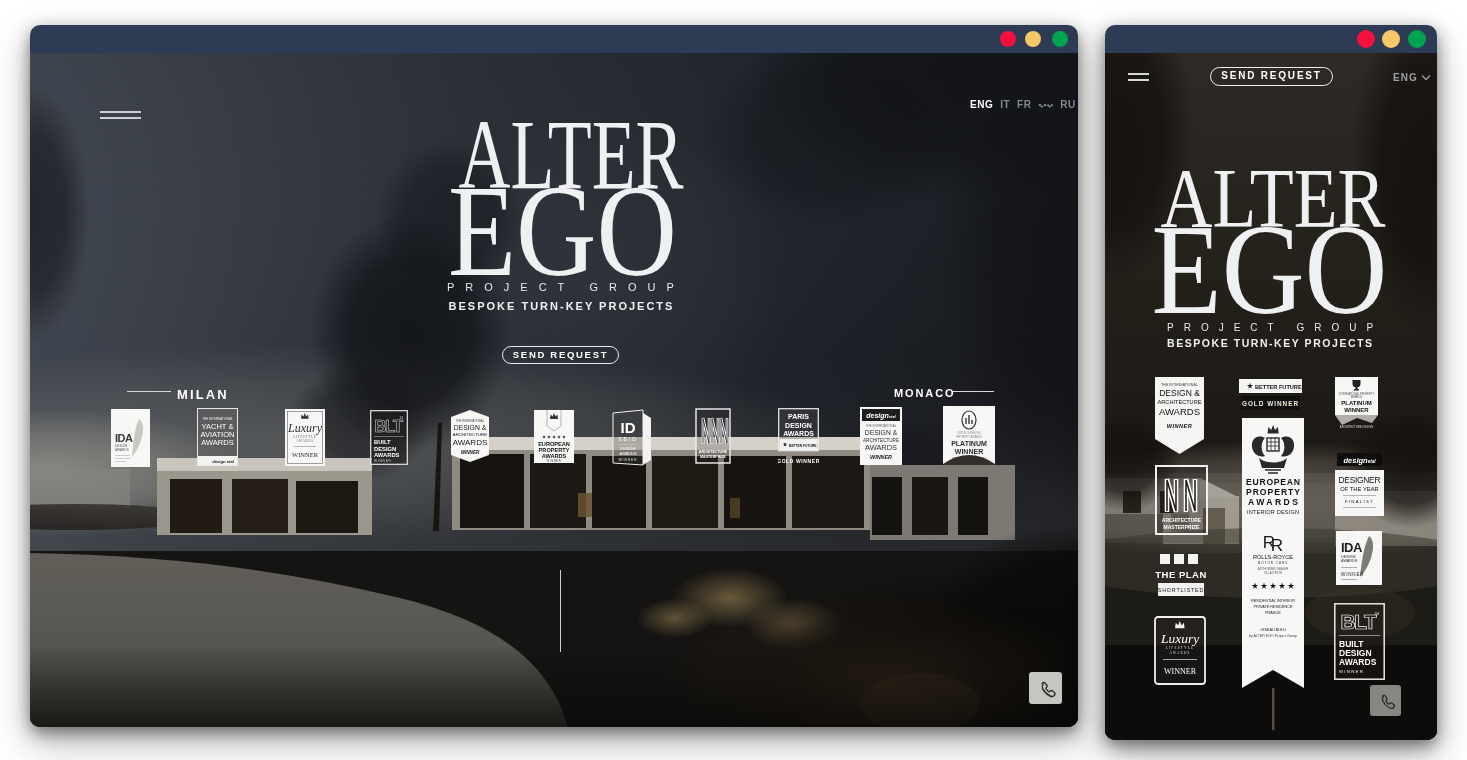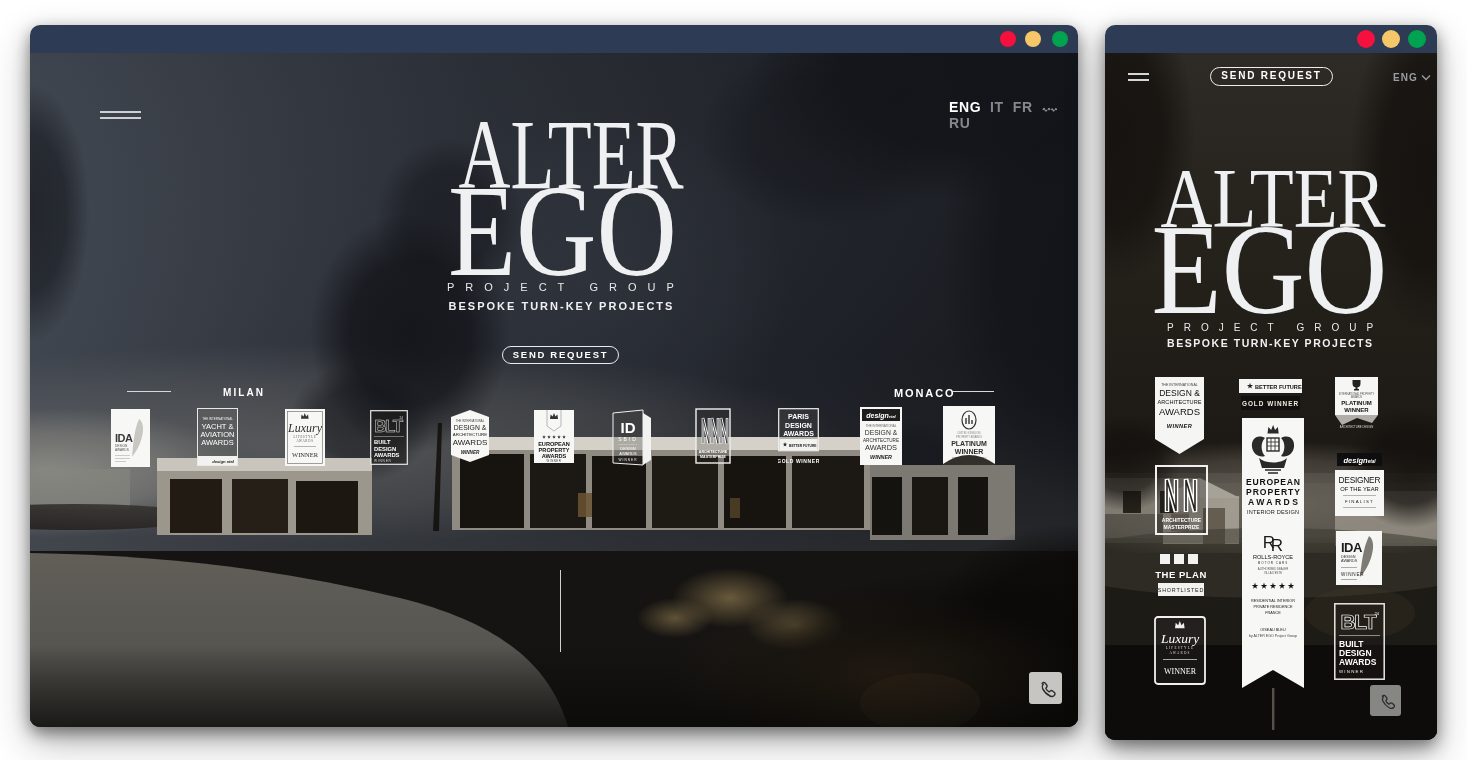--- a/index.html
+++ b/index.html
@@ -130,37 +130,37 @@
 
   <div class="tbar">
     <div class="dot" style="left:970px; top:6px; width:16px; height:16px; background:#f5103d;"></div>
     <div class="dot" style="left:995px; top:6px; width:16px; height:16px; background:#f6c768;"></div>
     <div class="dot" style="left:1022px; top:6px; width:16px; height:16px; background:#00a34f;"></div>
   </div>
 
   <div class="abs" style="left:70px; top:86px; width:41px; height:2px; background:#ccd0d5;"></div>
   <div class="abs" style="left:70px; top:92px; width:41px; height:2px; background:#ccd0d5;"></div>
 
-  <div class="abs" style="left:919px; top:74px; width:120px; font-size:14px; font-weight:bold; letter-spacing:0.6px; color:#83878e;">
+  <div class="abs" style="left:940px; top:74px; width:120px; font-size:10px; font-weight:bold; letter-spacing:0.6px; color:#83878e;">
     <span style="color:#fff;">ENG</span>&nbsp; IT&nbsp; FR&nbsp; <svg width="15" height="8" viewBox="0 0 15 8" style="vertical-align:-1px;">
         <path d="M1,5 q1,-3 2,0 q1,2 2,0 M6,5 q1,-3 2,0 M9.5,5 q0.7,-2.2 1.4,0 q0.7,2 1.4,0 M13,5 q0.8,-2.6 1.6,0" stroke="#8b8f96" stroke-width="1.3" fill="none"></path>
       </svg>&nbsp; RU
   </div>
 
   <svg class="serif" style="position:absolute; left:420px; top:90px;" width="240" height="200" viewBox="0 0 240 200">
     <text x="121" y="73" text-anchor="middle" textLength="225" lengthAdjust="spacingAndGlyphs" font-size="99" fill="#eef0f1">ALTER</text>
     <text x="112.5" y="160" text-anchor="middle" textLength="229" lengthAdjust="spacingAndGlyphs" font-size="132" fill="#eef0f1">EGO</text>
   </svg>
   <div class="abs" style="left:417px; top:256px; width:229px; text-align:center; font-size:11px; letter-spacing:11px; color:#e8e9ea; white-space:nowrap;">PROJECT&nbsp;GROUP</div>
   <div class="abs" style="left:417px; top:275px; width:229px; text-align:center; font-size:11px; font-weight:bold; letter-spacing:2.0px; color:#f0f1f2; white-space:nowrap;">BESPOKE TURN-KEY PROJECTS</div>
 
   <div class="abs" style="left:472px; top:321px; width:117px; height:18px; border:1.5px solid #e9eaeb; border-radius:10px; text-align:center; line-height:15px; font-size:9.5px; font-weight:bold; letter-spacing:1.7px; color:#fff;">SEND REQUEST</div>
 
   <div class="abs" style="left:97px; top:366px; width:44px; height:1px; background:#d7d8d9;"></div>
-  <div class="abs" style="left:147px; top:362px; font-size:10px; font-weight:bold; letter-spacing:2.1px; color:#fff;margin-left:46px;">MILAN</div>
+  <div class="abs" style="left:147px; top:362px; font-size:13px; font-weight:bold; letter-spacing:2.1px; color:#fff;">MILAN</div>
   <div class="abs" style="left:864px; top:362px; font-size:11px; font-weight:bold; letter-spacing:1.9px; color:#fff;">MONACO</div>
   <div class="abs" style="left:923px; top:366px; width:41px; height:1px; background:#d7d8d9;"></div>
 
   <svg width="0" height="0" style="position:absolute;">
     <defs>
       <path id="star" d="M0,-1 L0.2245,-0.309 L0.951,-0.309 L0.363,0.118 L0.588,0.809 L0,0.382 L-0.588,0.809 L-0.363,0.118 L-0.951,-0.309 L-0.2245,-0.309 Z"></path>
       <path id="crown" d="M0,6 L0.6,1.5 L2.6,3.6 L4,0 L5.4,3.6 L7.4,1.5 L8,6 Z"></path>
       <path id="trophy" d="M2,0 L10,0 L10,3.5 A4,4 0 0 1 2,3.5 Z M5,7 L7,7 L7,9 L5,9 Z M3.5,9 L8.5,9 L8.5,10.5 L3.5,10.5 Z"></path>
       <path id="feather" d="M0,0 C4,2 6,8 5,16 C4,26 0,34 -3,38 C-3,28 -4,12 0,0 Z"></path>
     </defs>

